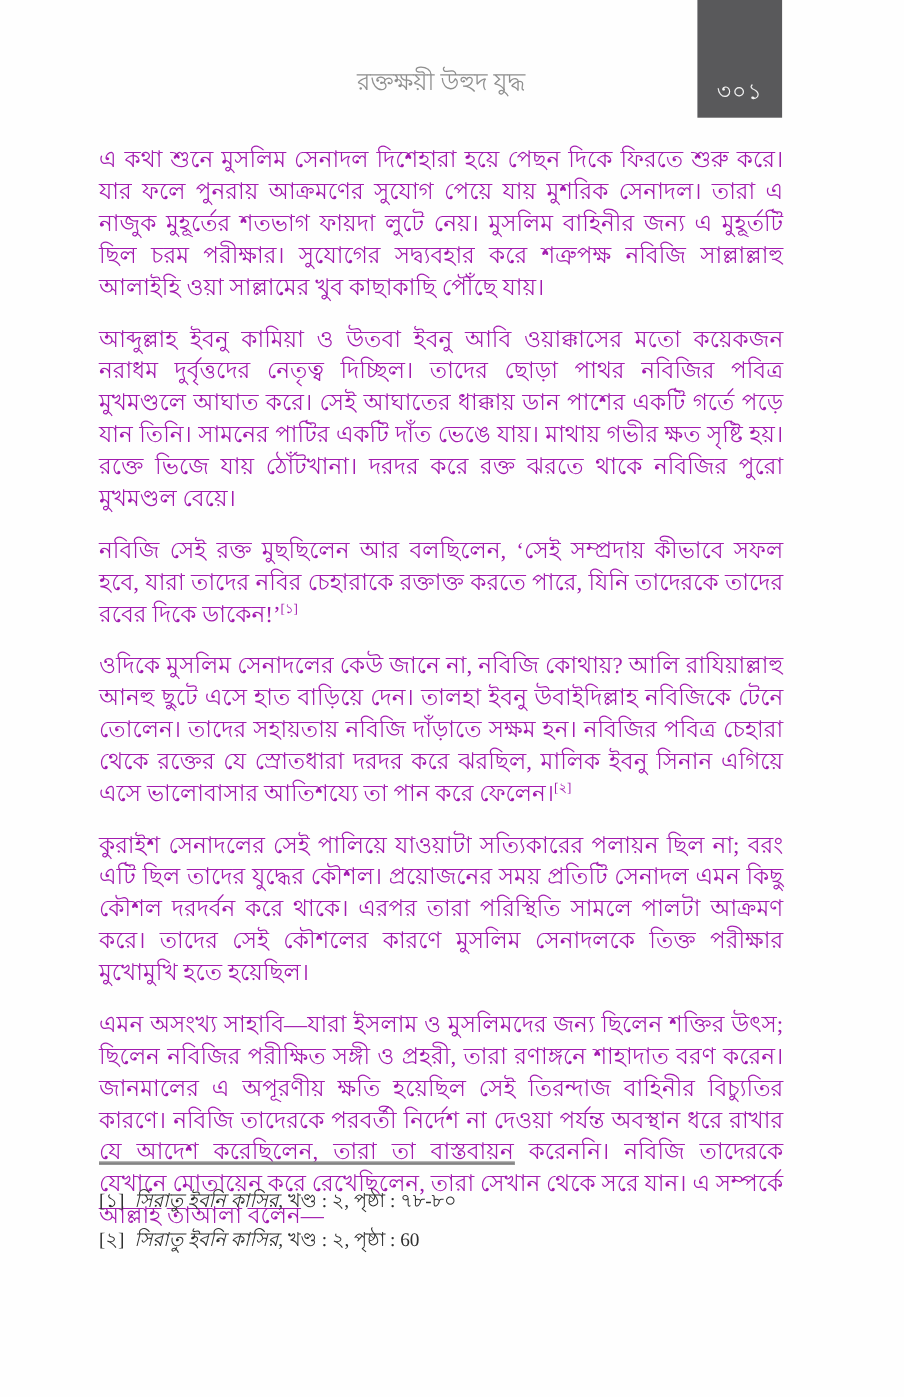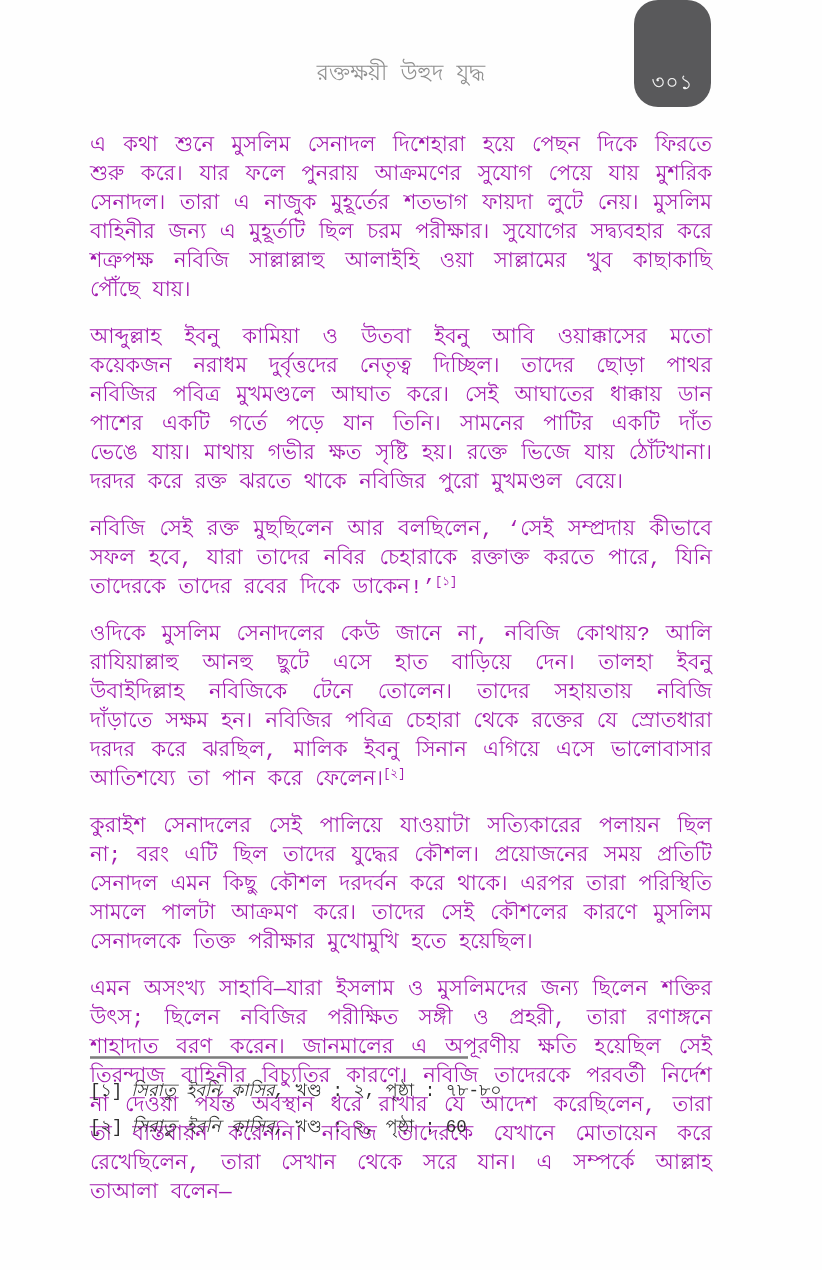--- a/index.html
+++ b/index.html
@@ -7,36 +7,35 @@
   html, body {
     background: #ffffff;
   }
 
   .page {
     position: relative;
     width: 822px;
     height: 1270px;
     background: #fefefe;
     overflow: hidden;
-    font-family: Liberation Mono, monospace;
+    font-family: Liberation Serif, serif;
   }
 
   
   .page-number-box {
     position: absolute;
     left: 634px;
     top: 0;
     width: 77px;
     height: 107px;
     background: #59595b;
     display: flex;
     align-items: flex-end;
     justify-content: center;
     padding-bottom: 13px;
-    border-radius: 24px;
   }
   .page-number {
     color: #f4f4f4;
     font-size: 20px;
     line-height: 1;
     letter-spacing: 1px;
   }
 
   .chapter-title {
     position: absolute;

